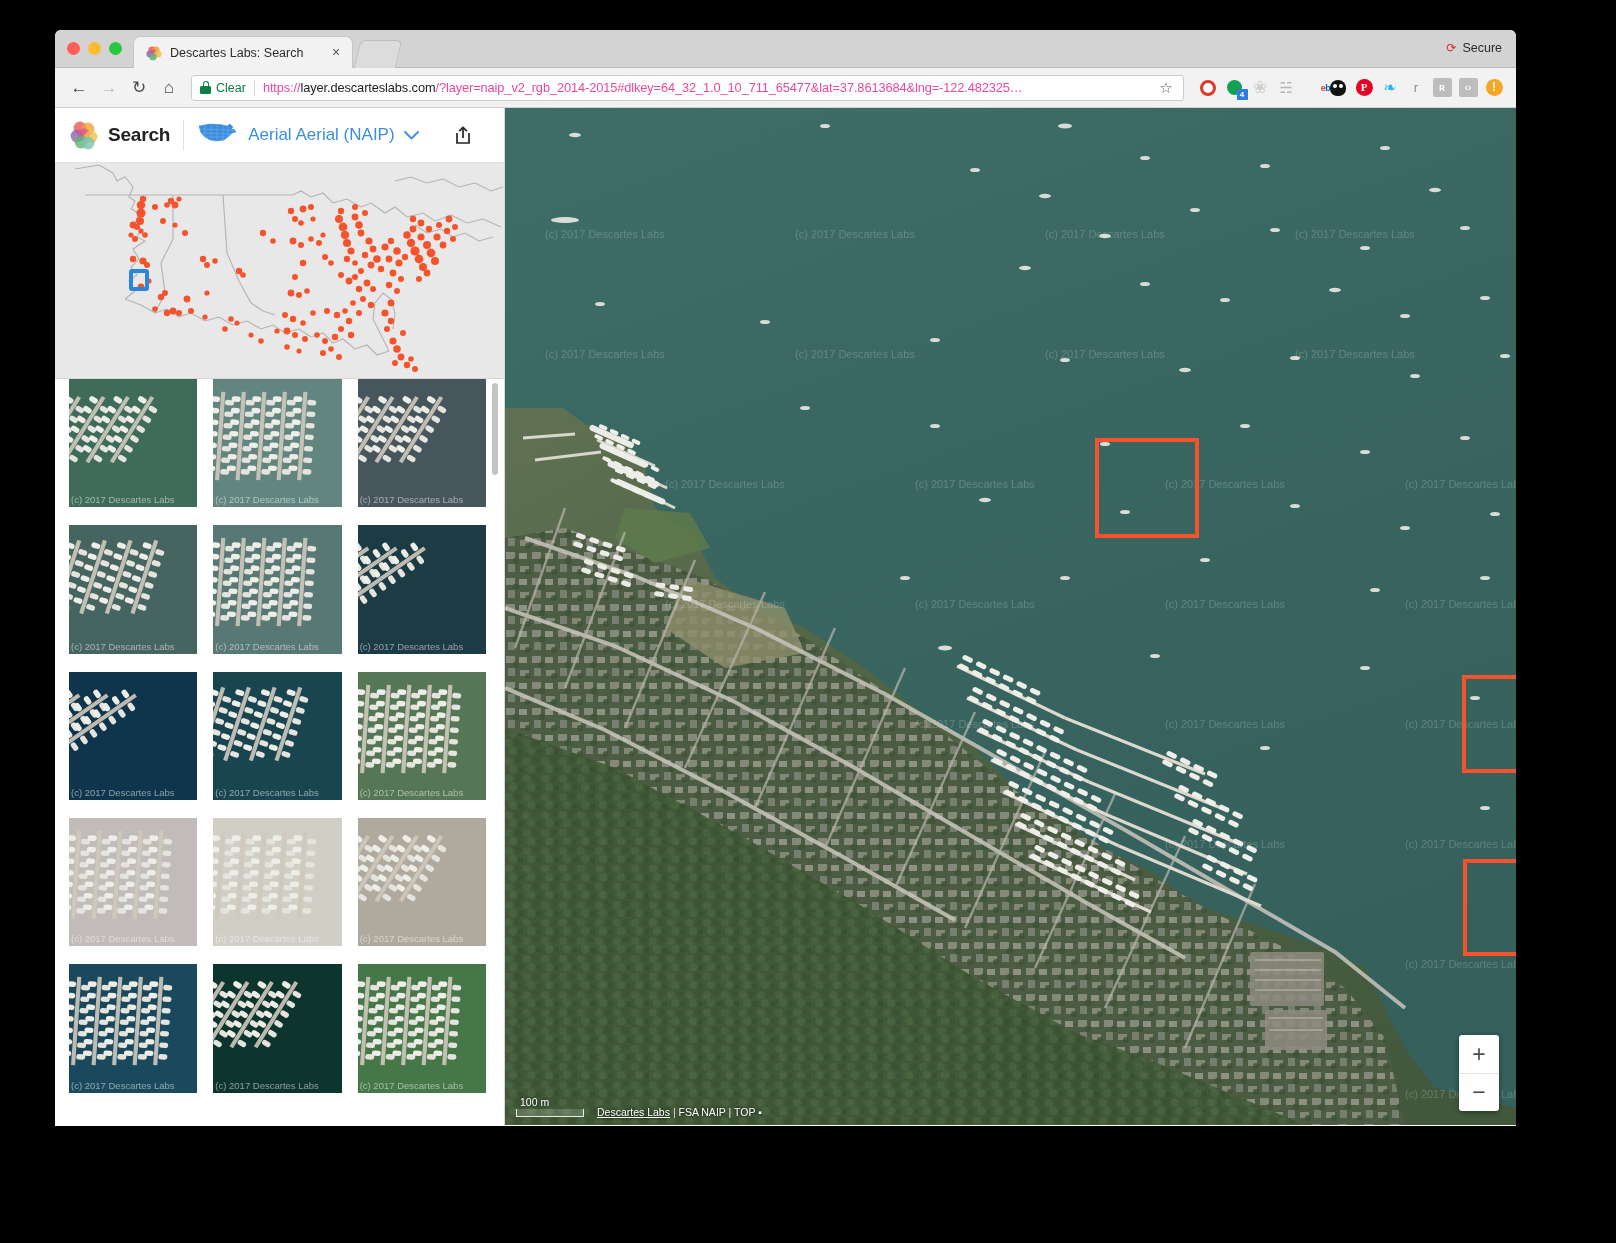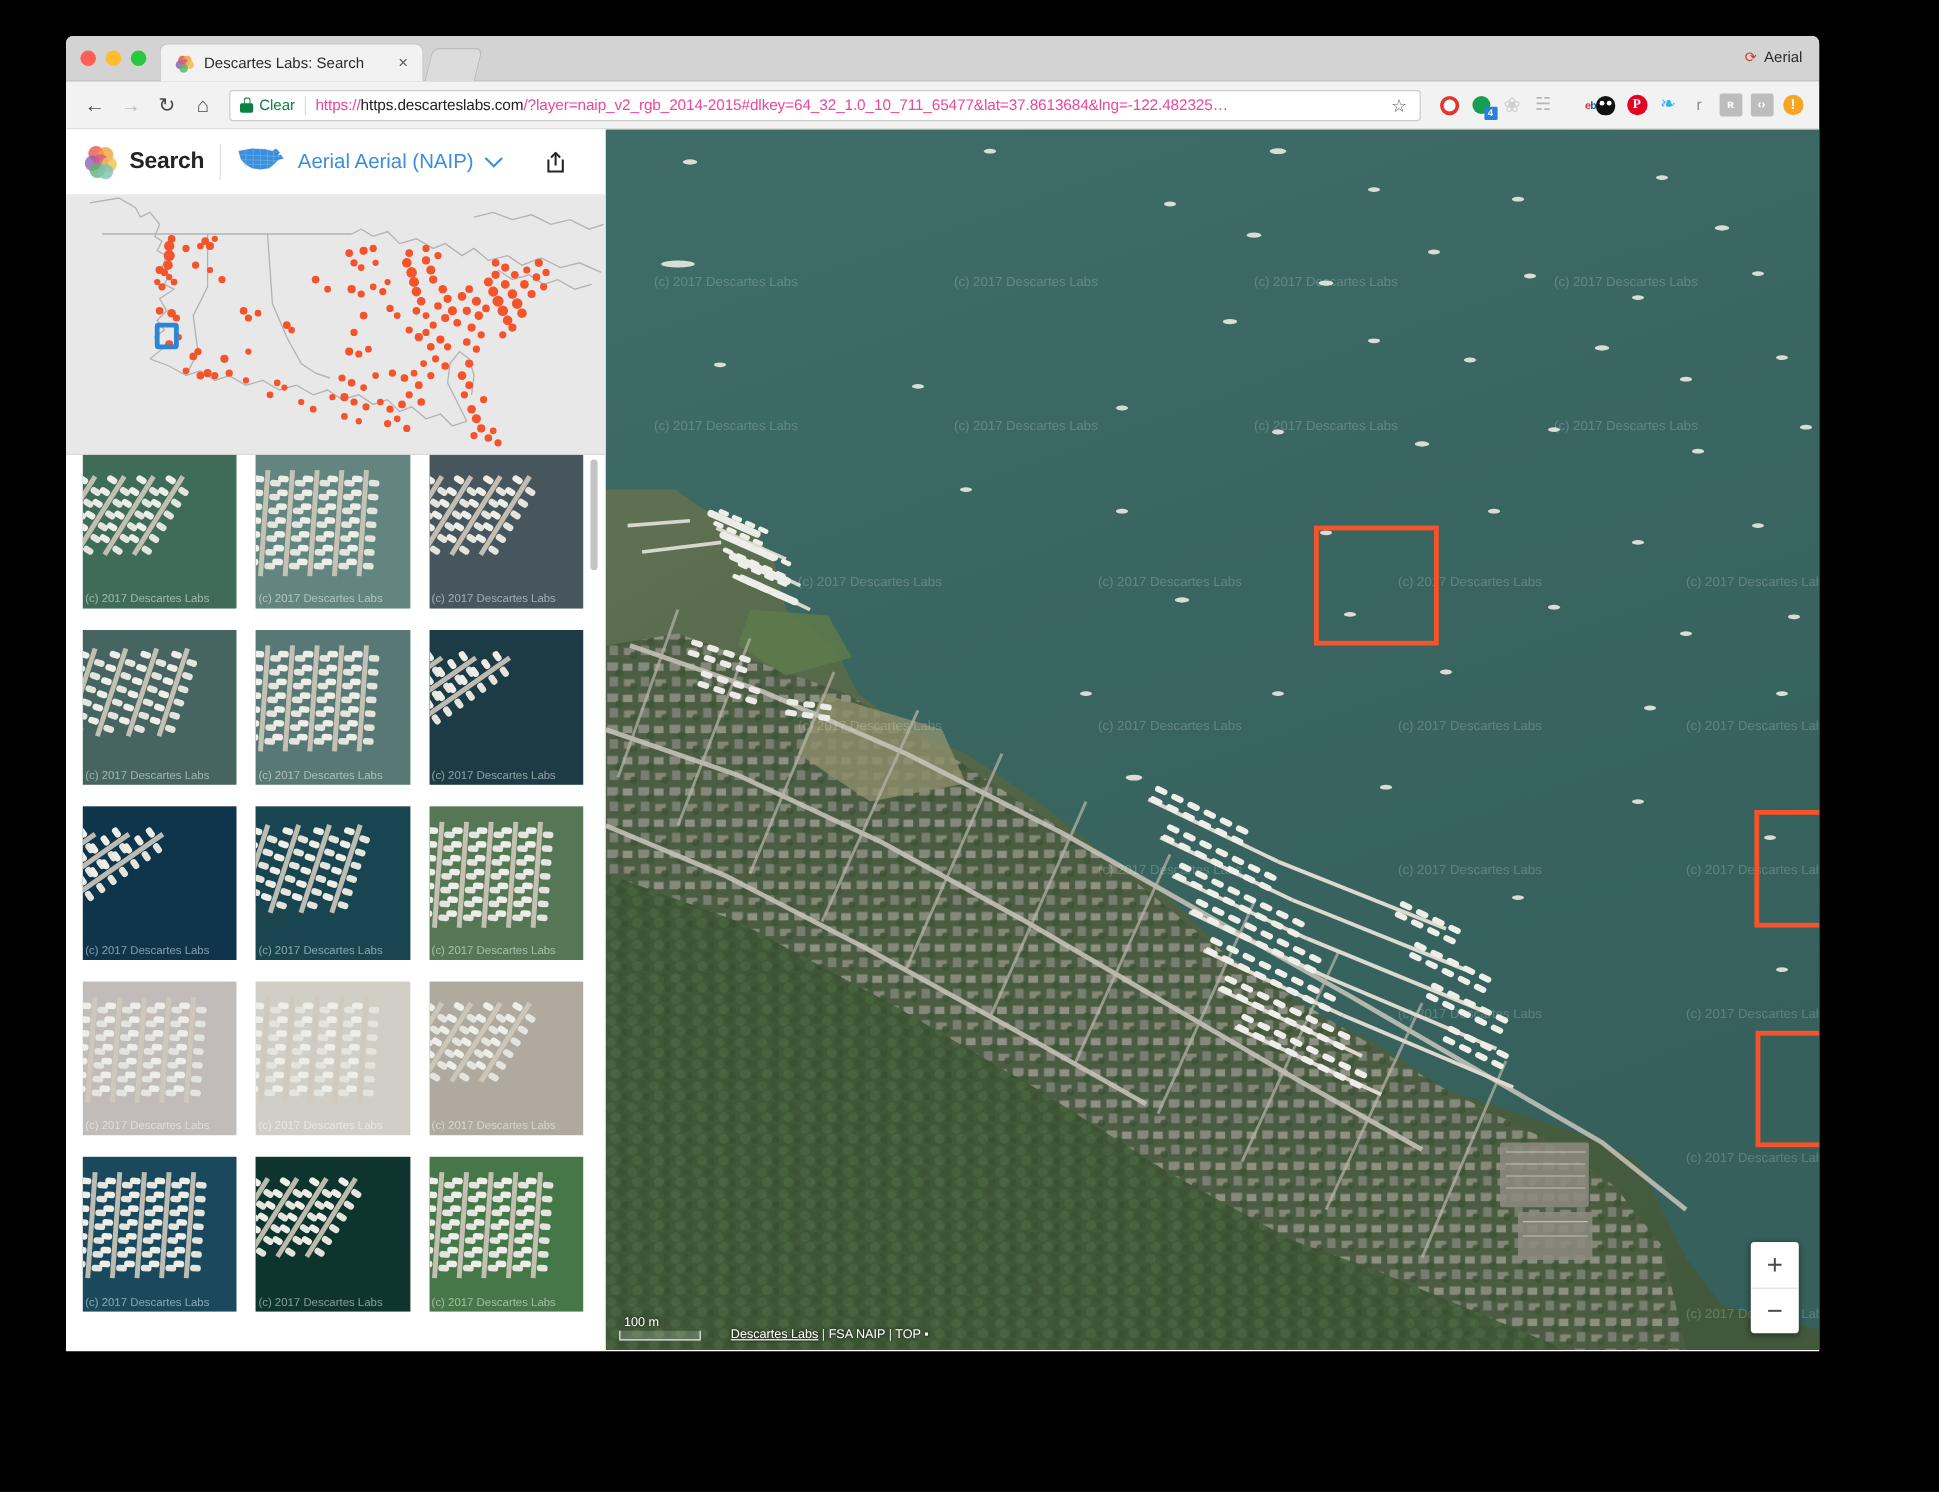--- a/index.html
+++ b/index.html
@@ -261,21 +261,21 @@
     border: 1px solid rgba(255,255,255,.85);
     border-top: none;
     background: rgba(255,255,255,.18);
   }
   #scalebar .lbl {
     position:absolute; left: 4px; bottom: 9px;
     font-size: 10.5px; color: #fff;
     text-shadow: 0 0 3px rgba(0,0,0,.9);
   }
   #attribution {
-    position:absolute; left: 104px; bottom: 7px;
+    position:absolute; left: 92px; bottom: 7px;
     font-size: 10.5px; color: #fff;
     text-shadow: 0 0 3px rgba(0,0,0,.9);
     white-space: nowrap;
   }
   #attribution a { color: #fff; text-decoration: underline; }
   #attribution .sep { opacity:.85; }
 
   #zoom-controls {
     position:absolute; right: 17px; bottom: 14px;
     width: 40px;
@@ -314,39 +314,39 @@
           <circle cx="7" cy="12" r="3.6" fill="#5fb573" opacity=".85"></circle>
         </svg>
       </span>
       <span id="tab-title">Descartes Labs: Search</span>
       <span id="tab-close">×</span>
     </div>
     <div id="tab-new"></div>
 
     <div id="profile-chip">
       <span id="sync-icon">⟳</span>
-      <span>Aerial</span>
+      <span>Secure</span>
     </div>
   </div>
 
   <div id="toolbar">
     <div class="navbtn">←</div>
     <div class="navbtn disabled">→</div>
     <div class="navbtn">↻</div>
     <div class="navbtn">⌂</div>
 
     <div id="omnibox">
       <span id="lock-icon">
         <span class="shackle"></span>
           <span class="body"></span>
       </span>
       <span id="secure-label">Clear</span>
       <span id="omni-divider"></span>
       <span id="url-text">
-        <span class="dim">https://</span><span>https.descarteslabs.com</span><span class="dim">/?layer=naip_v2_rgb_2014-2015#dlkey=64_32_1.0_10_711_65477&amp;lat=37.8613684&amp;lng=-122.482325…</span>
+        <span class="dim">https://</span><span>layer.descarteslabs.com</span><span class="dim">/?layer=naip_v2_rgb_2014-2015#dlkey=64_32_1.0_10_711_65477&amp;lat=37.8613684&amp;lng=-122.482325…</span>
       </span>
       <span id="star-icon">☆</span>
     </div>
 
     <div id="ext-tray">
       <div class="ext">
           <span class="ext-opera"></span>
         </div>
       <div class="ext">
         <span class="ext-green">

